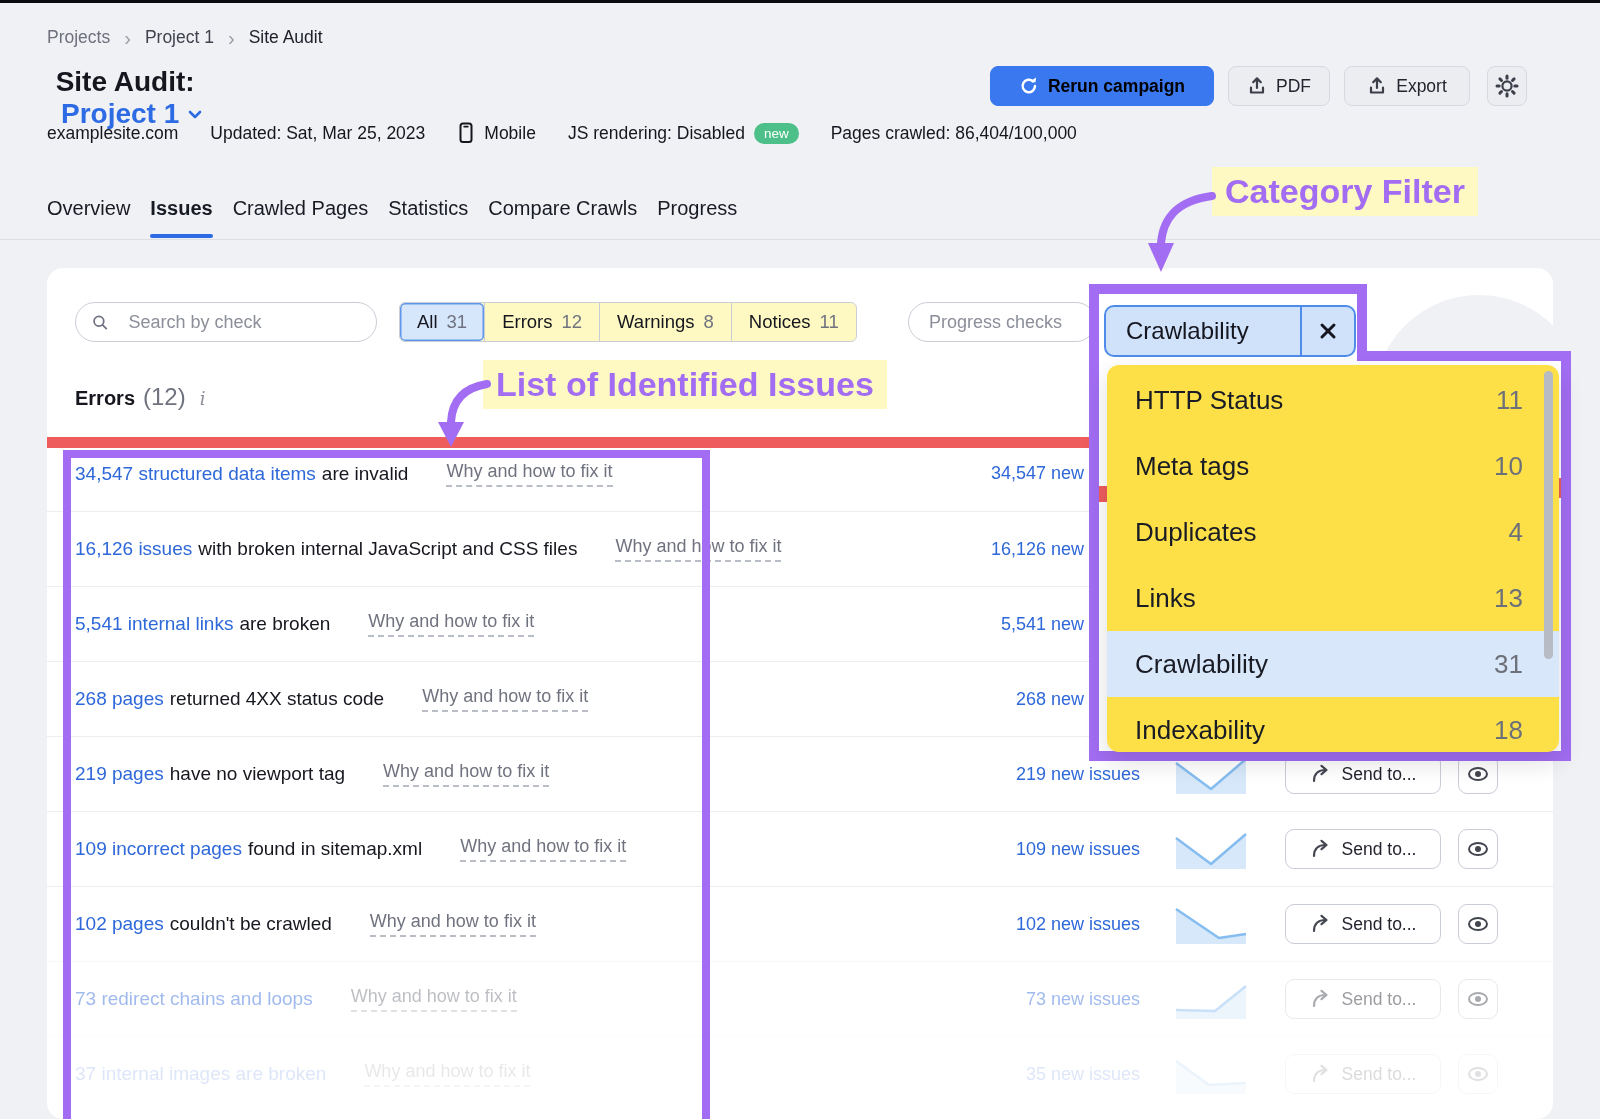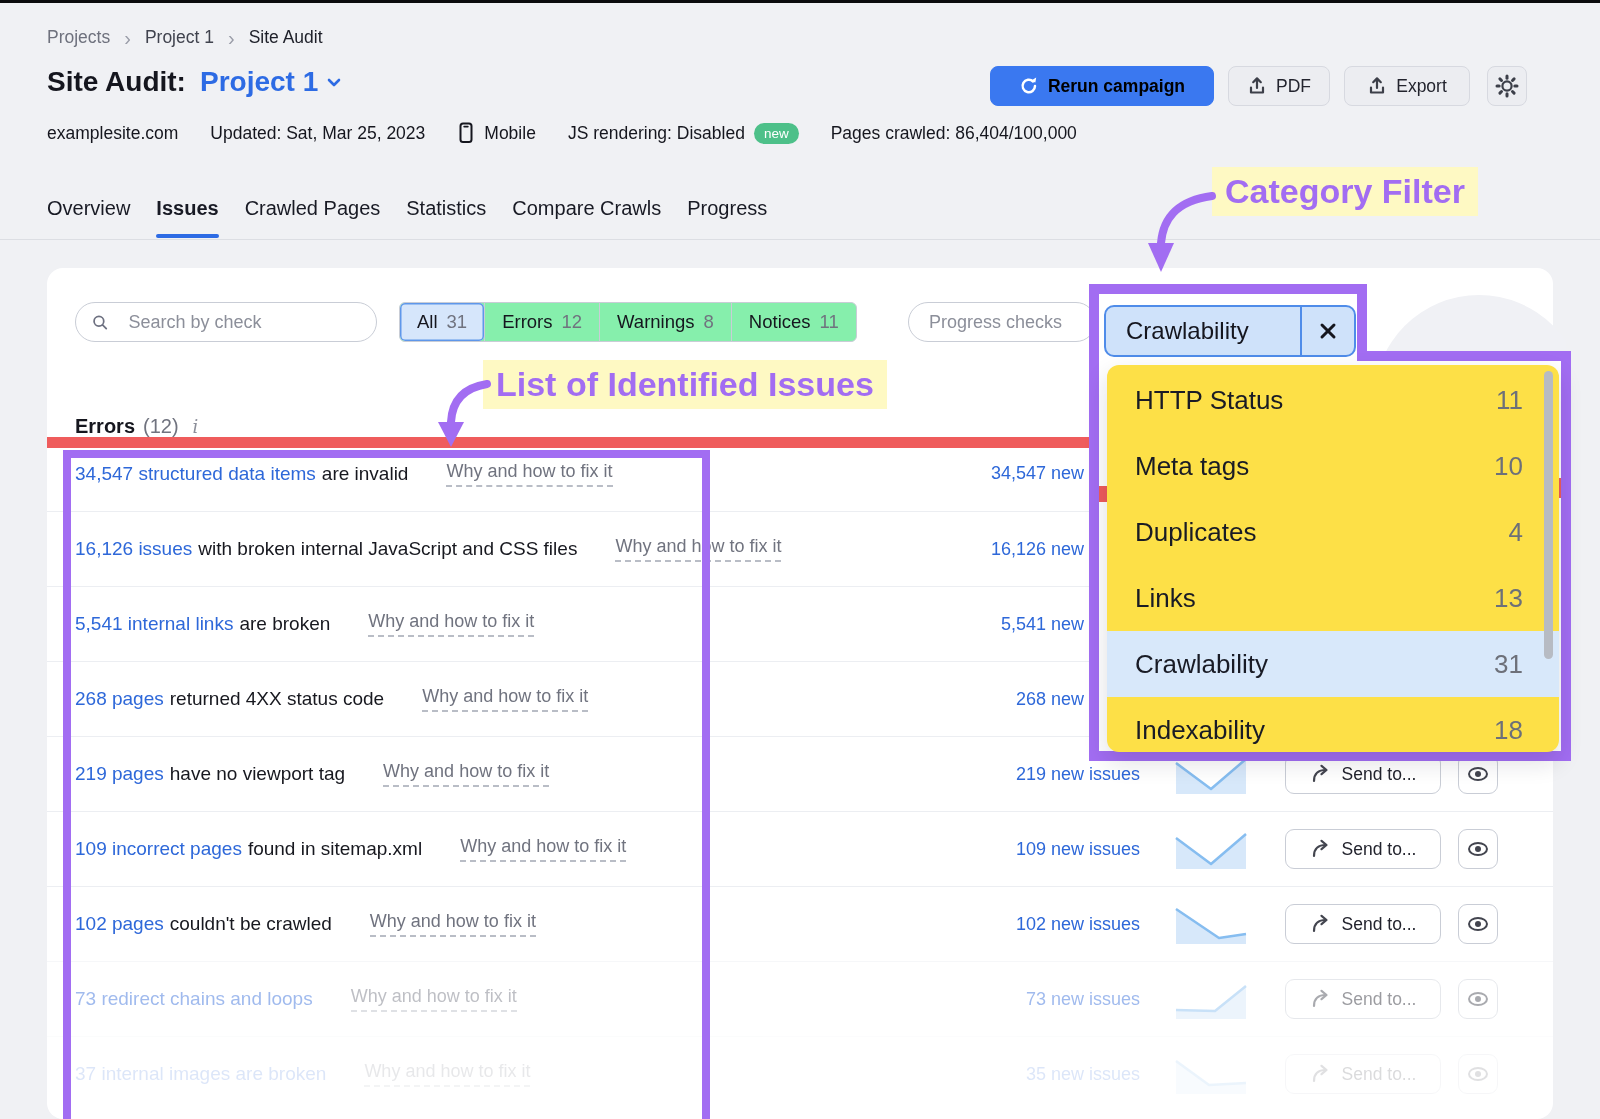--- a/index.html
+++ b/index.html
@@ -10,62 +10,62 @@
   .abs { position:absolute; }
   #topbar { left:0; top:0; width:1600px; height:3px; background:#0b0b0d; }
 
   
   #breadcrumb { left:47px; top:27px; display:flex; align-items:center; gap:14px; font-size:17.5px; color:#6e717d; }
   #breadcrumb .crumb-sep { color:#9a9da8; font-size:20px; line-height:1; }
   #breadcrumb .crumb:nth-child(3) { color:#40434e; }
   #breadcrumb .crumb:last-child { color:#1d1f28; }
 
   
-  #titlerow { left:47px; top:66px; display:flex; align-items:center; }
+  #titlerow { left:47px; top:66px; display:flex; align-items:center;flex-direction:column; }
   #title-prefix { font-size:28px; font-weight:bold; color:#15161e; }
   #title-project { font-size:28px; font-weight:bold; color:#2d6be4; margin-left:14px; cursor:pointer; display:flex; align-items:center; gap:8px; }
 
   .btn { display:flex; align-items:center; justify-content:center; gap:9px; height:40px; border-radius:8px; font-size:17.5px; cursor:pointer; border:1px solid #d7d9e0; background:#ecedf1; color:#23242e; }
   #rerun-btn { left:990px; top:66px; width:224px; background:#3a78f0; border-color:#3a78f0; color:#000000; font-weight:600; }
   #pdf-btn { left:1228px; top:66px; width:102px; }
   #export-btn { left:1344px; top:66px; width:126px; }
   #gear-btn { left:1487px; top:66px; width:40px; }
 
   
   #metarow { left:47px; top:122px; display:flex; align-items:center; gap:32px; font-size:17.5px; color:#15161e; white-space:nowrap; }
   .meta-item { display:flex; align-items:center; gap:9px; }
   #js-badge { background:#4dc089; color:#fff; font-size:13.5px; padding:3px 10px; border-radius:11px; }
 
   
-  #tabs { left:47px; top:197px; display:flex; gap:26px; font-size:20px; color:#181a24; }
+  #tabs { left:47px; top:197px; display:flex; gap:20px; font-size:20px; color:#181a24; }
   .tab { position:relative; cursor:pointer; padding-bottom:18px; }
   .tab.active { font-weight:600; }
   .tab.active::after { content:''; position:absolute; left:0; right:0; bottom:0; height:4px; background:#2d6be4; border-radius:2px; }
   #tabs-divider { left:0; top:239px; width:1600px; height:1px; background:#dcdee3; }
 
   
   #card { left:47px; top:268px; width:1506px; height:851px; background:#fff; border-radius:16px; }
 
   
   #search-box { left:75px; top:302px; width:302px; height:40px; border:1px solid #c9cdd6; border-radius:20px; background:#fff; display:flex; align-items:center; gap:20px; padding:0 16px; }
   #search-box input { border:none; outline:none; font-size:18px; color:#44454f; width:100%; font-family:inherit; background:transparent; }
   #search-box input::placeholder { color:#8c8f9a; }
 
-  #segments { left:399px; top:302px; height:40px; display:flex; border:1px solid #c9cdd6; border-radius:6px; background:#86efac; overflow:hidden; }
+  #segments { left:399px; top:302px; height:40px; display:flex; border:1px solid #c9cdd6; border-radius:6px; background:#fef9c3; overflow:hidden; }
   .segment { display:flex; align-items:center; gap:9px; padding:0 17px; font-size:18.5px; color:#15161e; cursor:pointer; border-left:1px solid #c9cdd6; }
   .segment:first-child { border-left:none; }
   .segment .seg-count { color:#70737f; }
   .segment.active { background:#d6e6fb; box-shadow:inset 0 0 0 1.5px #5f97ea; border-radius:5px; }
 
   #triggered-select { left:908px; top:302px; width:188px; height:40px; border:1px solid #c9cdd6; border-radius:20px; background:#fff; display:flex; align-items:center; padding:0 20px; font-size:18px; color:#8c8f9a; white-space:nowrap; overflow:hidden; }
 
   
   #errors-heading { left:75px; top:383px; display:flex; align-items:baseline; gap:8px; }
   #errors-heading .h-label { font-size:20px; font-weight:bold; color:#15161e; }
-  #errors-heading .h-count { font-size:20px; color:#70737f;margin-top:32px; }
+  #errors-heading .h-count { font-size:24px; color:#70737f; }
   #info-icon { font-family:"DejaVu Serif", serif; font-style:italic; font-size:18px; color:#8c8f9a; margin-left:6px; cursor:pointer; }
 
   #red-bar { left:47px; top:437px; width:1506px; height:11px; background:#ef5c5c; z-index:3; }
 
   
   #rows { left:47px; top:436px; width:1506px; z-index:2; }
   .row { position:relative; height:75px; }
   .row + .row { border-top:1px solid #eceef2; }
   .row-main { position:absolute; left:28px; top:0; height:100%; display:flex; align-items:center; white-space:nowrap; font-size:19px;justify-content:center; }
   .row-link { color:#2e68d9; cursor:pointer; }

